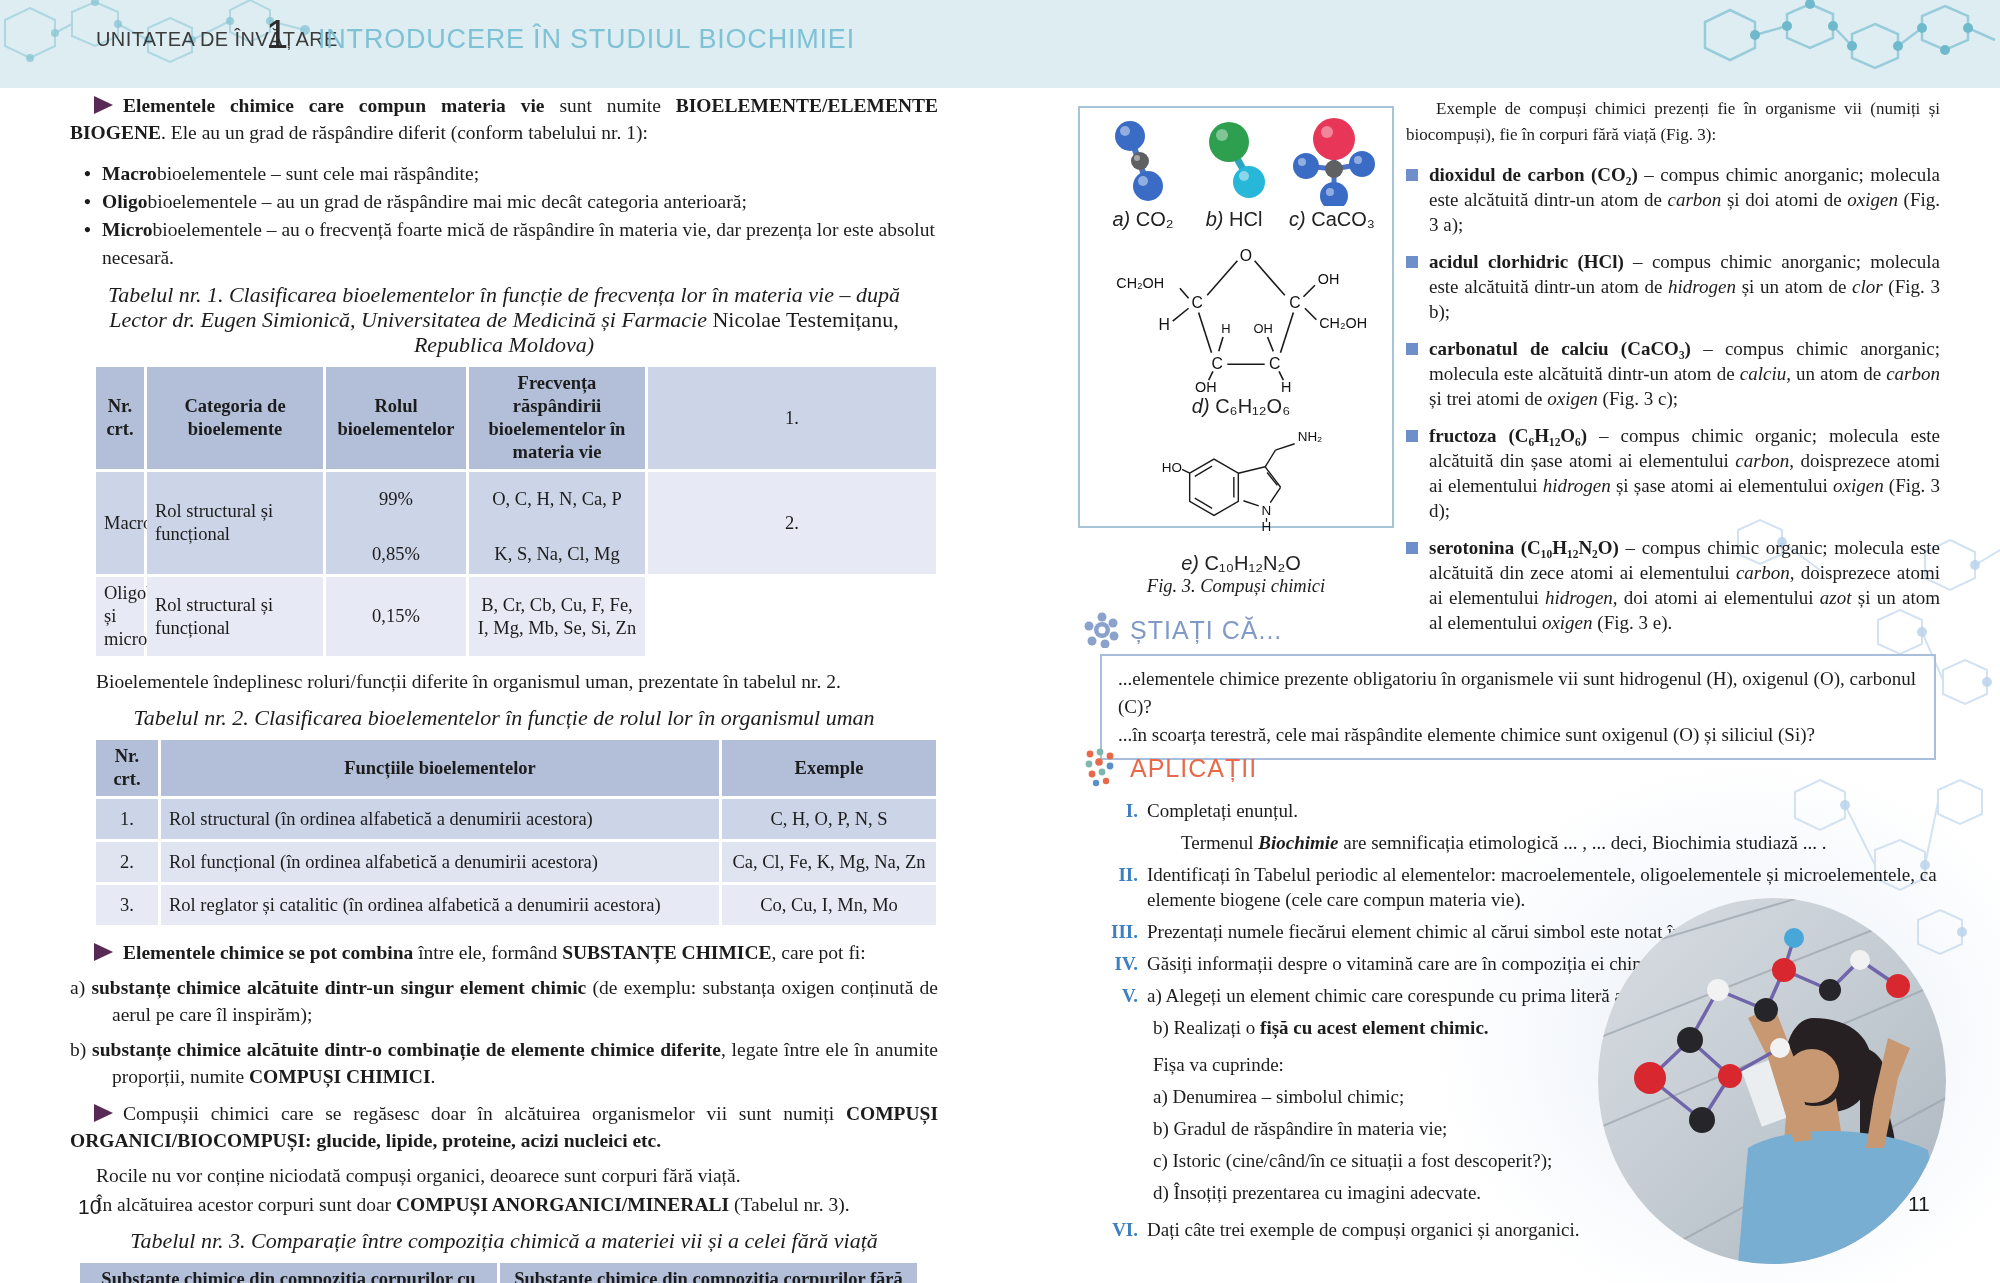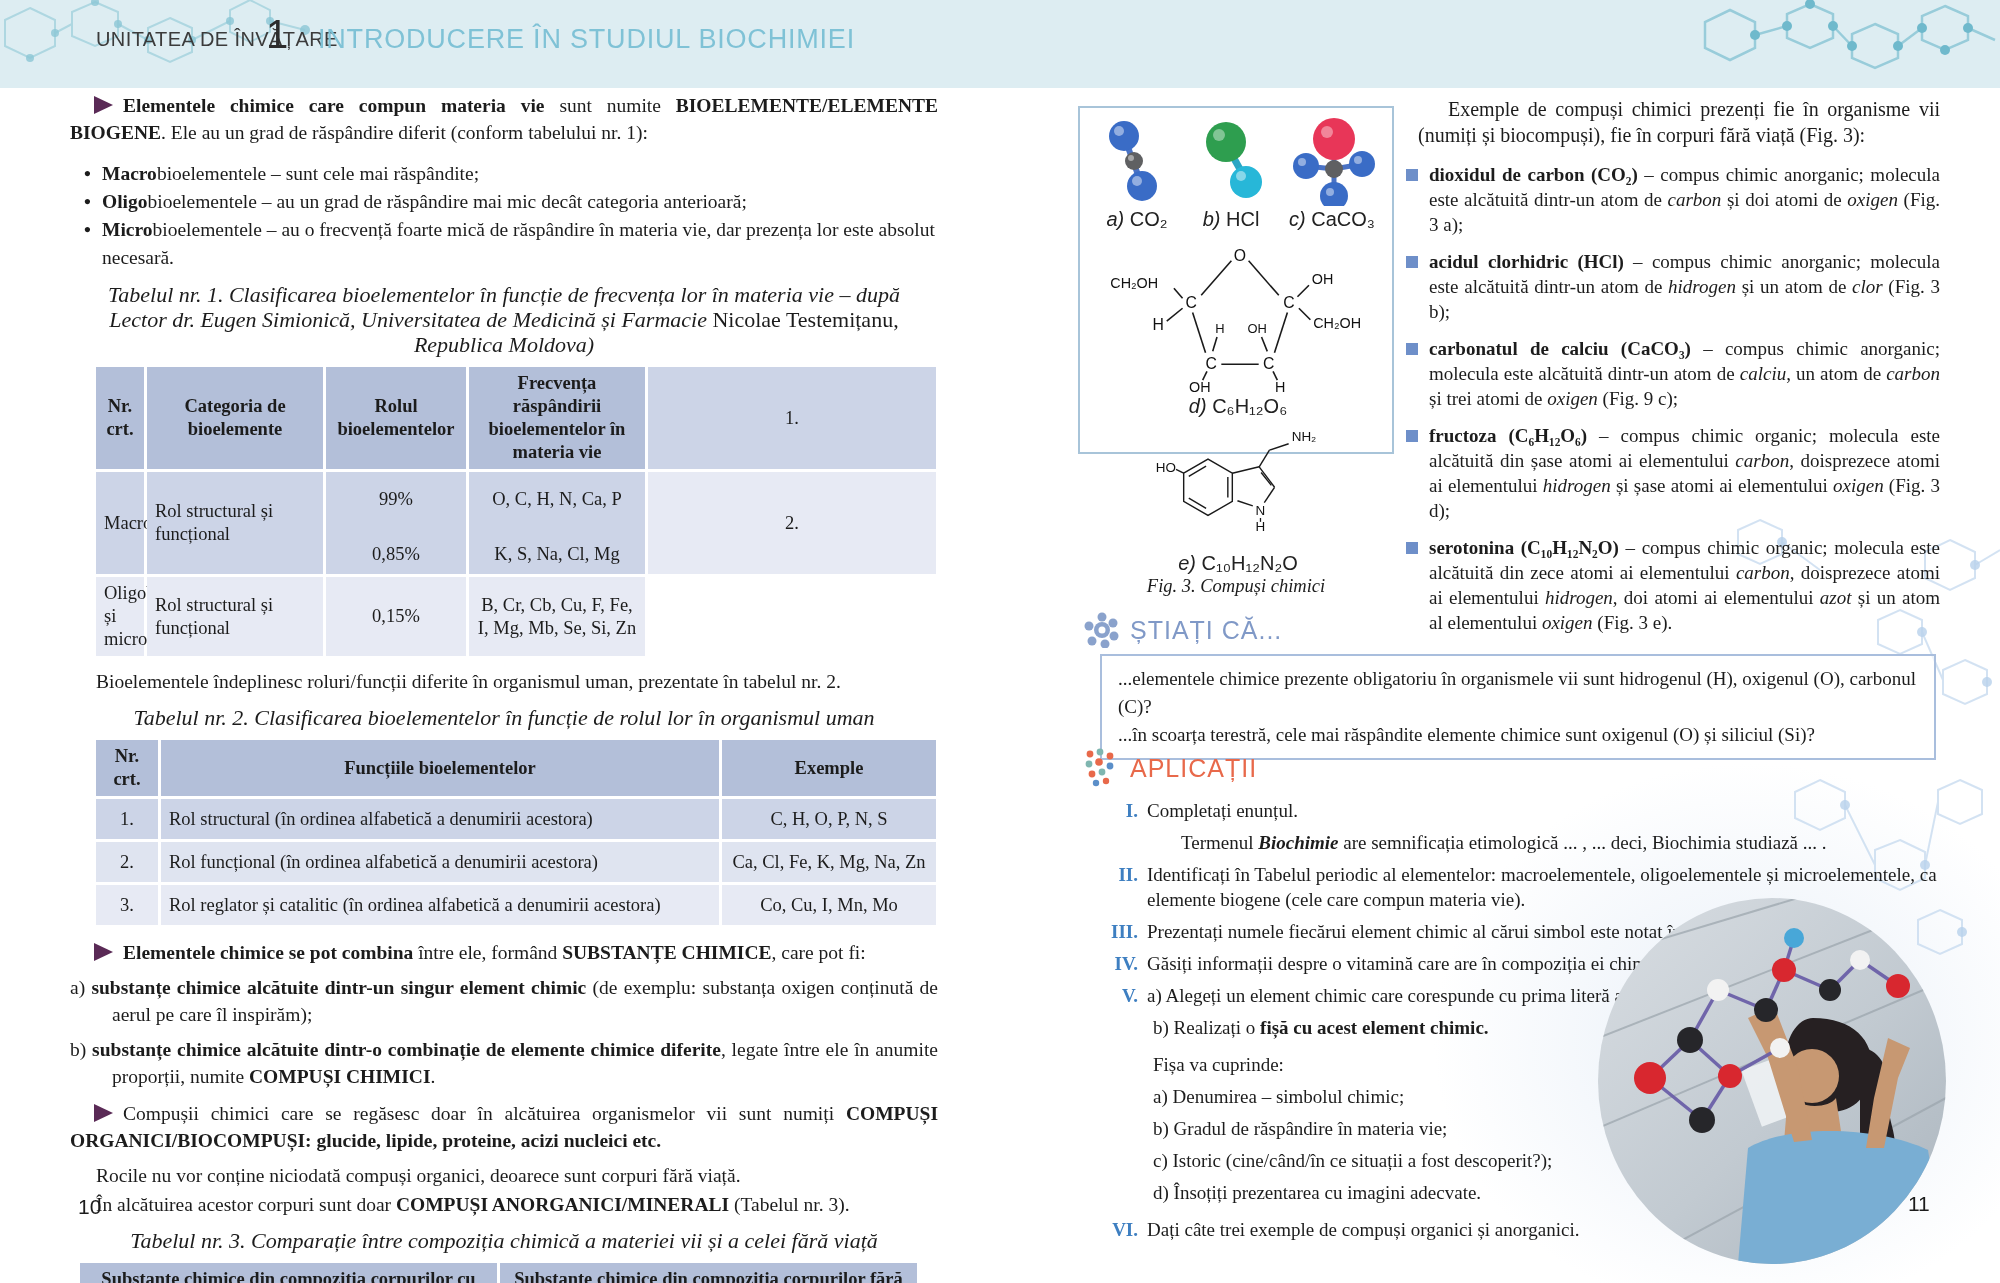--- a/index.html
+++ b/index.html
@@ -44,29 +44,29 @@
   .t1 .r1{min-height:78px}
   .t1 .r2{min-height:46px}
   .t2 .cell{min-height:30px}
   .t3 .cell{min-height:30px}
   .t3 .body-l{padding:10px 12px;justify-content:center}
   .indent{padding-left:26px}
   .hang{padding-left:42px;text-indent:-42px;margin-bottom:2px}
   .pageno{position:absolute;font-family:"Liberation Sans",sans-serif;font-size:21px;color:#1c1c1c}
 
   
-  .figbox{position:absolute;left:1078px;top:106px;width:316px;height:348px;background:#fff;
-          border:2px solid #a8c4d9;box-sizing:border-box;padding:6px 4px 0 8px}
+  .figbox{position:absolute;left:1078px;top:106px;width:316px;height:422px;background:#fff;
+          border:2px solid #a8c4d9;box-sizing:border-box;padding:6px 4px 0 14px}
   .molrow{display:flex;justify-content:space-between;align-items:flex-end;padding:0 6px}
   .molcol{display:flex;flex-direction:column;align-items:center}
   .flab{font-family:"Liberation Sans",sans-serif;font-size:20px;color:#222;text-align:center;margin-top:2px}
   .figcap{position:absolute;left:1078px;top:576px;width:316px;text-align:center;font-size:18.5px}
 
   .rcol{position:absolute;left:1406px;top:96px;width:534px}
-  .rcol .intro{font-size:20px;line-height:26px;text-align:justify;text-indent:30px;margin:0 0 14px 12px}
+  .rcol .intro{font-size:17px;line-height:26px;text-align:justify;text-indent:30px;margin:0 0 14px 0}
   .rb{display:flex;gap:11px;margin-bottom:12px}
   .sq{width:12px;height:12px;background:var(--bullet);margin-top:7px;flex:none}
   .rb .txt{font-size:19px;line-height:25px;text-align:justify}
 
   .sect-head{position:absolute;display:flex;align-items:center;gap:10px;
              font-family:"Liberation Sans",sans-serif;letter-spacing:1px;font-size:25px}
   .stiati-head{left:1084px;top:612px;color:var(--stiati)}
   .apl-head{left:1084px;top:748px;color:var(--orange)}
   .stiati-box{position:absolute;left:1100px;top:654px;width:836px;box-sizing:border-box;
               border:2px solid var(--box-border);padding:9px 16px;font-size:19px;line-height:28px;background:rgba(255,255,255,.6)}
@@ -361,21 +361,21 @@
   <div class="rb">
       <span class="sq"></span>
       <div class="txt"><span class="b">dioxidul de carbon (CO₂)</span><span> – compus chimic anorganic; molecula este alcătuită dintr-un atom de </span><span class="i">carbon</span><span> și doi atomi de </span><span class="i">oxigen</span><span> (Fig. 3 a);</span></div>
     </div>
   <div class="rb">
       <span class="sq"></span>
       <div class="txt"><span class="b">acidul clorhidric (HCl)</span><span> – compus chimic anorganic; molecula este alcătuită dintr-un atom de </span><span class="i">hidrogen</span><span> și un atom de </span><span class="i">clor</span><span> (Fig. 3 b);</span></div>
     </div>
   <div class="rb">
       <span class="sq"></span>
-      <div class="txt"><span class="b">carbonatul de calciu (CaCO₃)</span><span> – compus chimic anorganic; molecula este alcătuită dintr-un atom de </span><span class="i">calciu</span><span>, un atom de </span><span class="i">carbon</span><span> și trei atomi de </span><span class="i">oxigen</span><span> (Fig. 9 c);</span></div>
+      <div class="txt"><span class="b">carbonatul de calciu (CaCO₃)</span><span> – compus chimic anorganic; molecula este alcătuită dintr-un atom de </span><span class="i">calciu</span><span>, un atom de </span><span class="i">carbon</span><span> și trei atomi de </span><span class="i">oxigen</span><span> (Fig. 3 c);</span></div>
     </div>
   <div class="rb">
       <span class="sq"></span>
       <div class="txt"><span class="b">fructoza (C₆H₁₂O₆)</span><span> – compus chimic organic; molecula este alcătuită din șase atomi ai elementului </span><span class="i">carbon</span><span>, doisprezece atomi ai elementului </span><span class="i">hidrogen</span><span> și șase atomi ai elementului </span><span class="i">oxigen</span><span> (Fig. 3 d);</span></div>
     </div>
   <div class="rb">
       <span class="sq"></span>
       <div class="txt"><span class="b">serotonina (C₁₀H₁₂N₂O)</span><span> – compus chimic organic; molecula este alcătuită din zece atomi ai elementului </span><span class="i">carbon</span><span>, doisprezece atomi ai elementului </span><span class="i">hidrogen</span><span>, doi atomi ai elementului </span><span class="i">azot</span><span> și un atom al elementului </span><span class="i">oxigen</span><span> (Fig. 3 e).</span></div>
     </div>
 </div>

